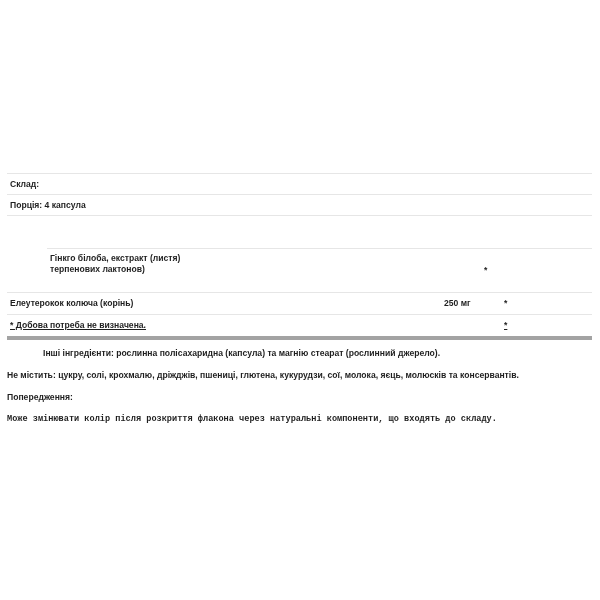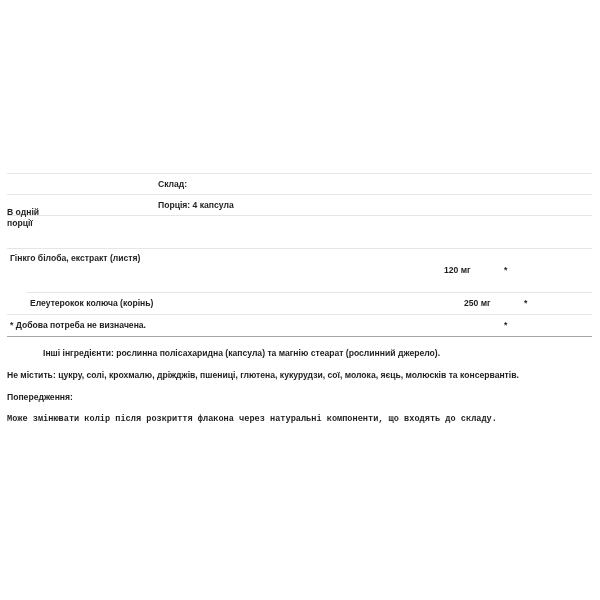--- a/index.html
+++ b/index.html
@@ -1,30 +1,30 @@
 <!DOCTYPE html>
 <html><head>
 <meta charset="utf-8">
 <style>
   html, body { margin: 0; padding: 0; background: #ffffff; }
   body { width: 600px; height: 600px; position: relative; overflow: hidden;
          font-family: "Liberation Sans", "DejaVu Sans", sans-serif; color: #1f1f1f; }
   .tbl { position: absolute; left: 7px; top: 173px; width: 585px; }
-  .row { border-top: 1px solid #e6e6e6; display: flex; font-size: 8.6px; line-height: 11px; font-weight: 600; justify-content: flex-end; }
-  .row.last { border-bottom: 1px solid #a3a3a3; }
+  .row { border-top: 1px solid #e6e6e6; display: flex; font-size: 8.6px; line-height: 11px; font-weight: 600; }
+  .row.last { border-bottom: 4px solid #a3a3a3; text-decoration: underline; }
   .cell-name { flex: 0 0 434px; padding: 5px 0 5px 3px; }
   .cell-amt { flex: 0 0 60px; display: flex; align-items: center; }
   .cell-dv { flex: 1; display: flex; align-items: center; }
   .r-head { height: 20px; align-items: center; }
   .r-head .cell-name { padding: 0 0 0 3px; }
   .r-cols { height: 32px; flex-direction: column; }
   .r-cols .cell-amt, .r-cols .cell-dv { align-items: center; }
-  .r-ginkgo { height: 43px; }
+  .r-ginkgo { height: 43px; margin-left: 40px; }
   .r-ginkgo .cell-name { padding: 4px 0 4px 3px; }
-  .r-eleu { height: 21px; align-items: center; margin-left: 20px; }
+  .r-eleu { height: 21px; align-items: center; }
   .r-eleu .cell-name, .r-note .cell-name { padding: 0 0 0 3px; }
   .r-note { height: 21px; align-items: center; }
   .para { position: absolute; left: 7px; font-size: 8.6px; font-weight: 600; line-height: 11px; white-space: nowrap; }
 </style>
 </head>
 <body>
 
 <div class="tbl">
   <div class="row r-head">
     <div class="cell-name">Склад:</div>
@@ -37,22 +37,22 @@
     <div class="cell-amt">
       <div>
         <div>В одній</div>
         <div>порції</div>
       </div>
     </div>
   </div>
   <div class="row r-ginkgo">
     <div class="cell-name">
       <div>Гінкго білоба, екстракт (листя)</div>
+      <div>терпенових лактонов)</div>
     </div>
-    <div class="cell-amt">120 мг</div>
     <div class="cell-dv">*</div>
   </div>
   <div class="row r-eleu">
     <div class="cell-name">Елеутерокок колюча (корінь)</div>
     <div class="cell-amt">250 мг</div>
     <div class="cell-dv">*</div>
   </div>
   <div class="row r-note last">
     <div class="cell-name">* Добова потреба не визначена.</div>
     <div class="cell-amt"></div>

